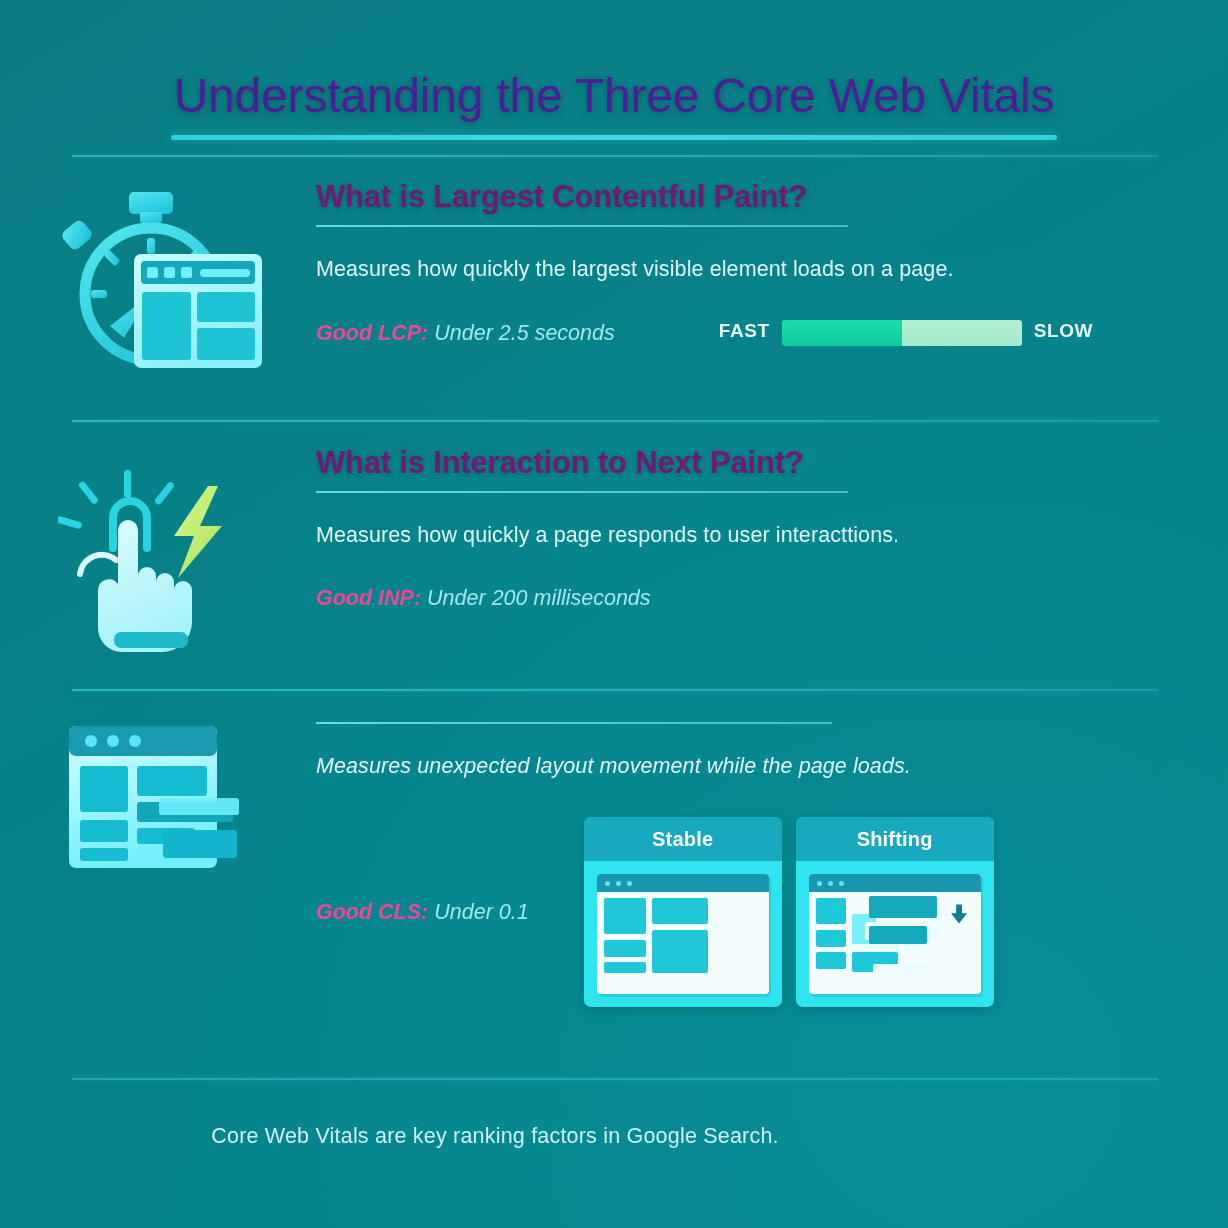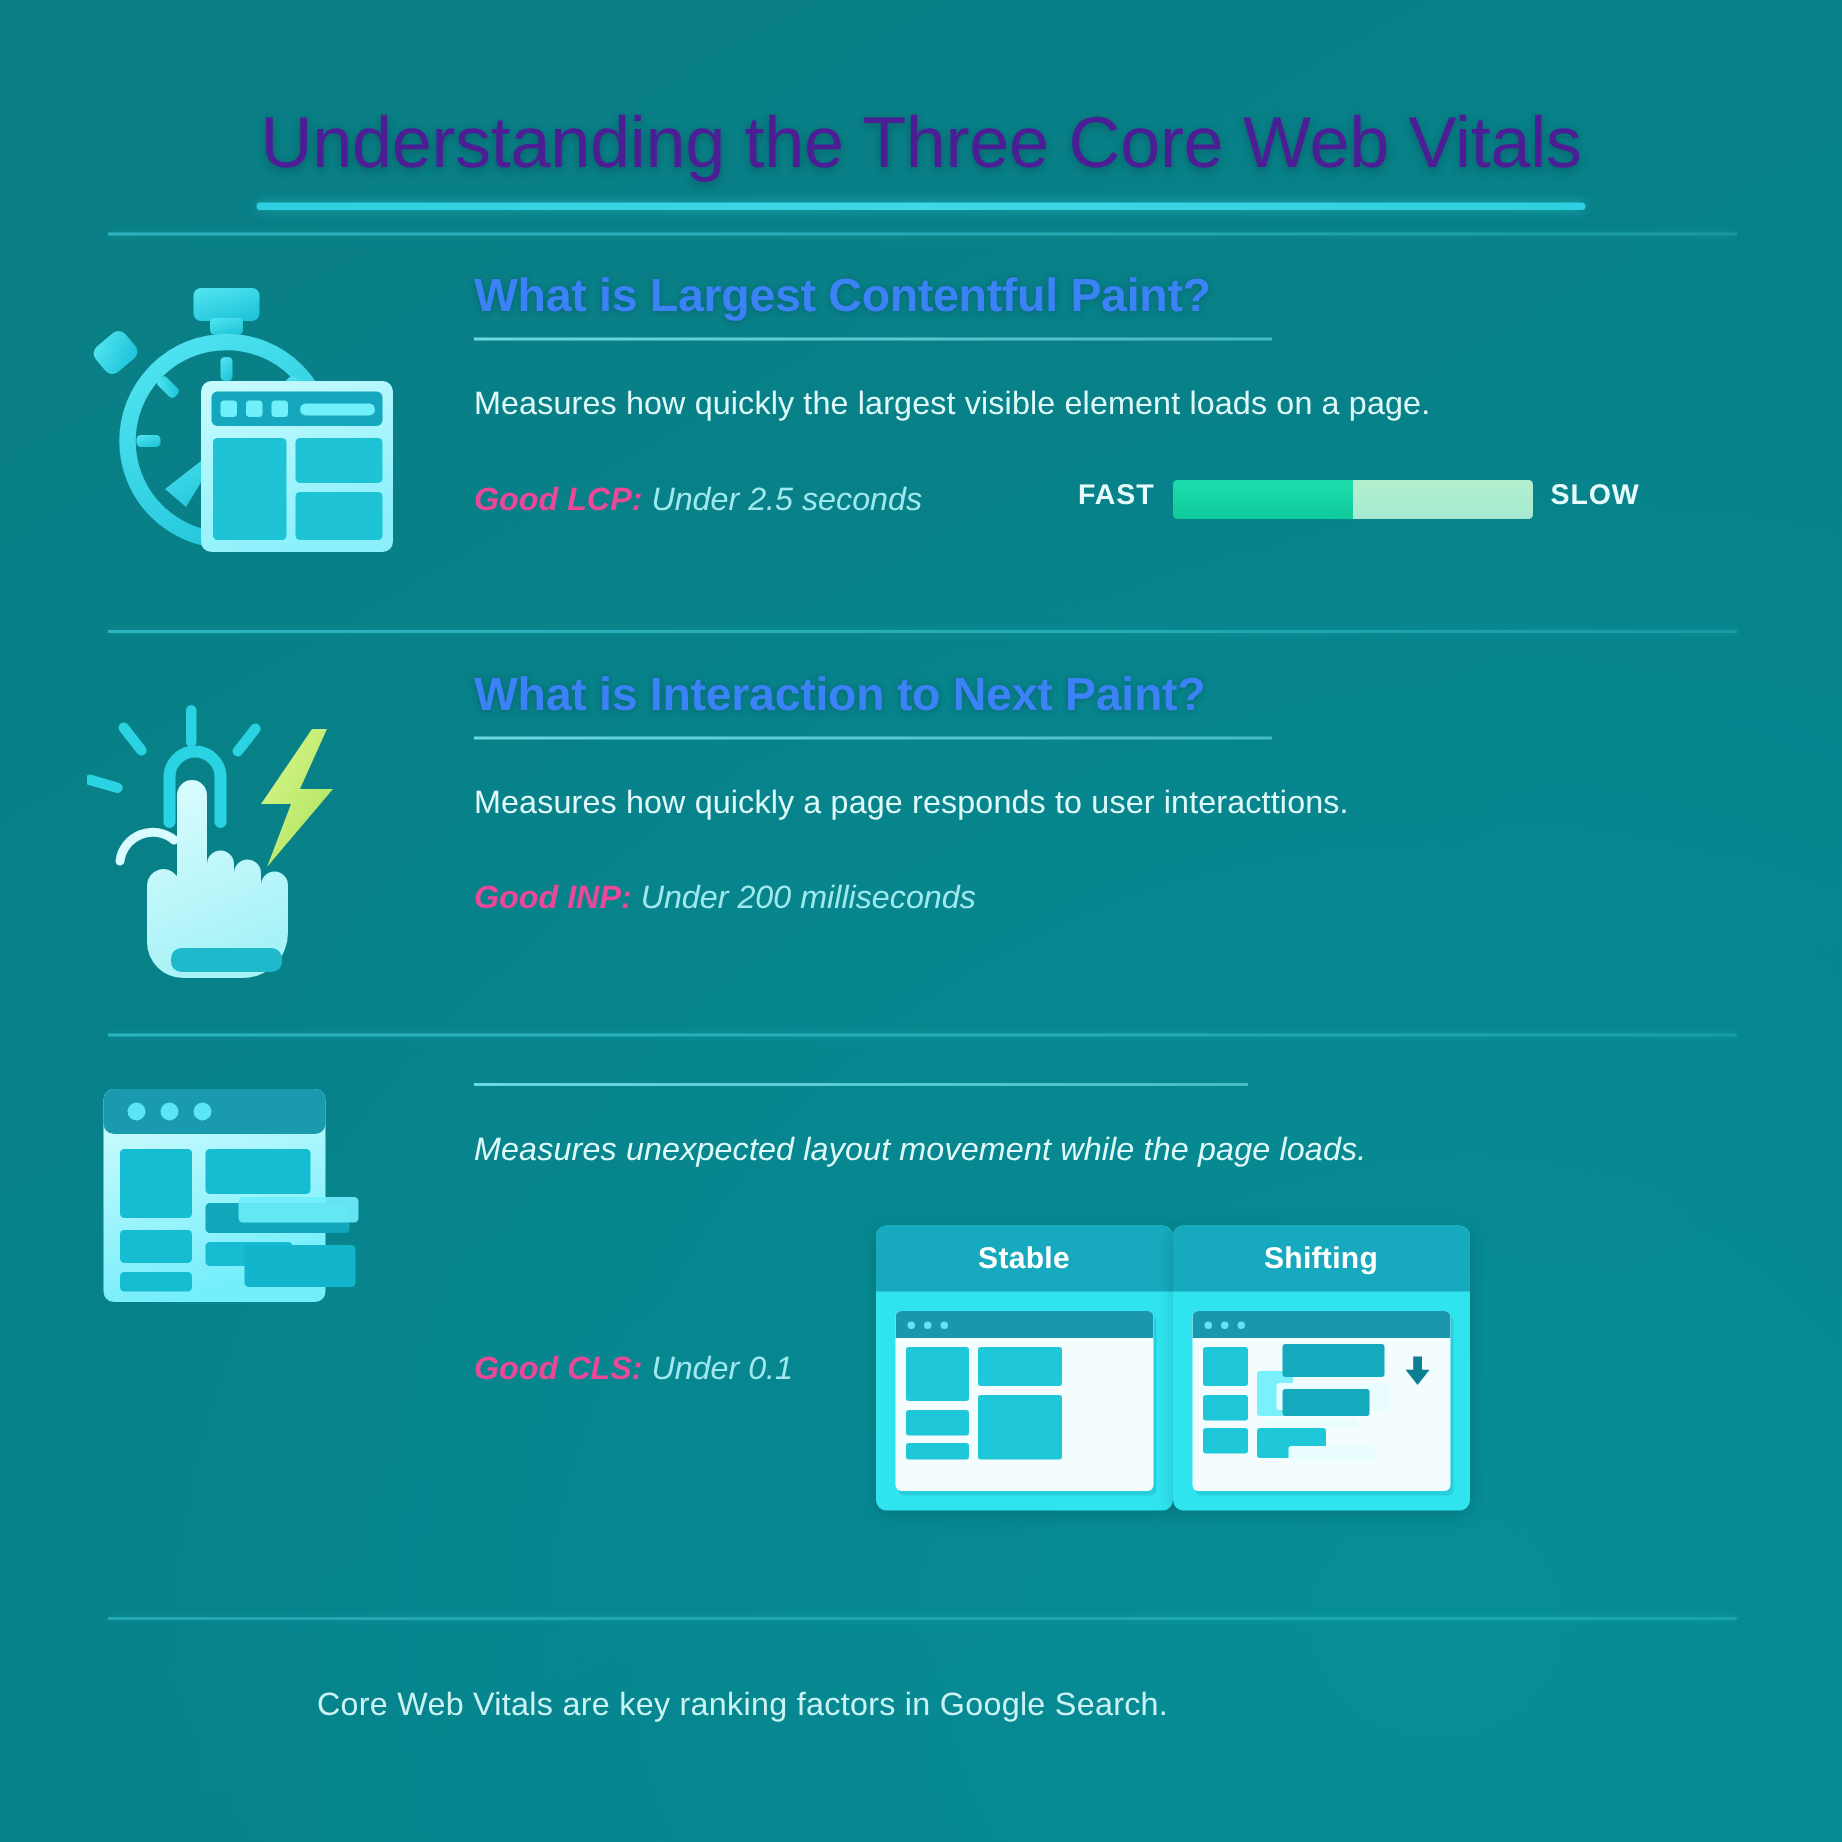--- a/index.html
+++ b/index.html
@@ -87,21 +87,21 @@
     padding-top: 8px;
   }
   .body-col {
     flex: 1 1 auto;
     padding-right: 60px;
   }
 
   .sec-title {
     font-size: 31px;
     font-weight: bold;
-    color: #3b82f6;
+    color: #701a75;
     letter-spacing: -0.2px;
     font-stretch: condensed;
     text-shadow: 0 1px 4px rgba(0,50,56,0.35);
     line-height: 1.2;
   }
   .sec-title-underline {
     margin-top: 10px;
     height: 2px;
     background: linear-gradient(90deg, rgba(125,232,240,0.85) 0%, rgba(125,232,240,0.55) 100%);
   }
@@ -169,20 +169,21 @@
     font-size: 24px;
     font-weight: bold;
     white-space: nowrap;
     box-shadow: 0 0 12px rgba(60,220,235,0.28), inset 0 1px 0 rgba(255,255,255,0.18);
     letter-spacing: 0.2px;
   }
 
   
   .cards {
     display: flex;
+    gap: 14px;
     margin-left: 38px;
     padding-left: 17px;
   }
   .card {
     width: 198px;
     border-radius: 7px;
     overflow: hidden;
     background: #2fe4ef;
     box-shadow: 0 3px 10px rgba(0,45,50,0.22);
   }

